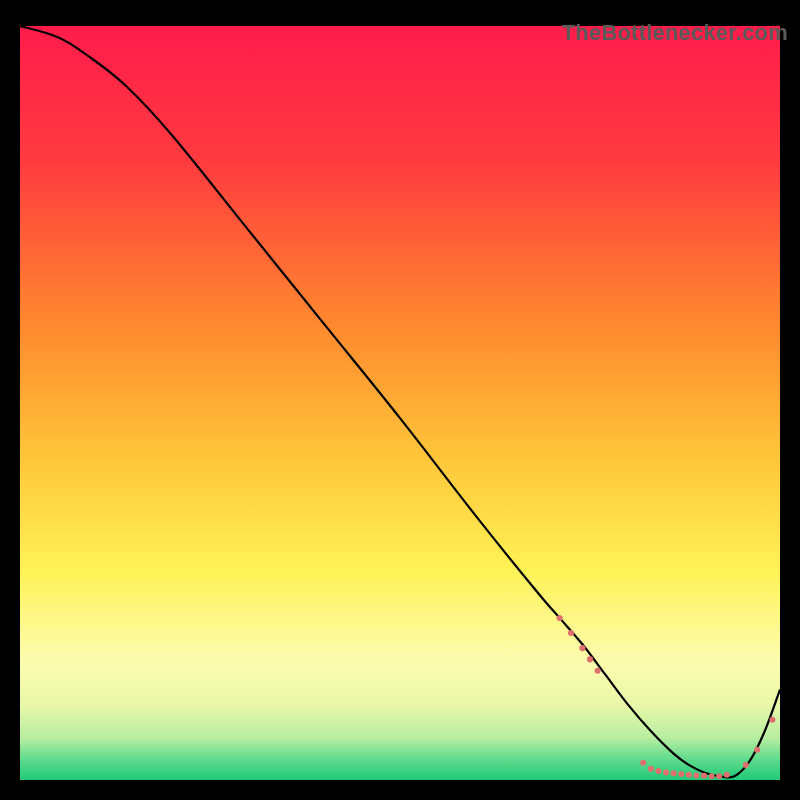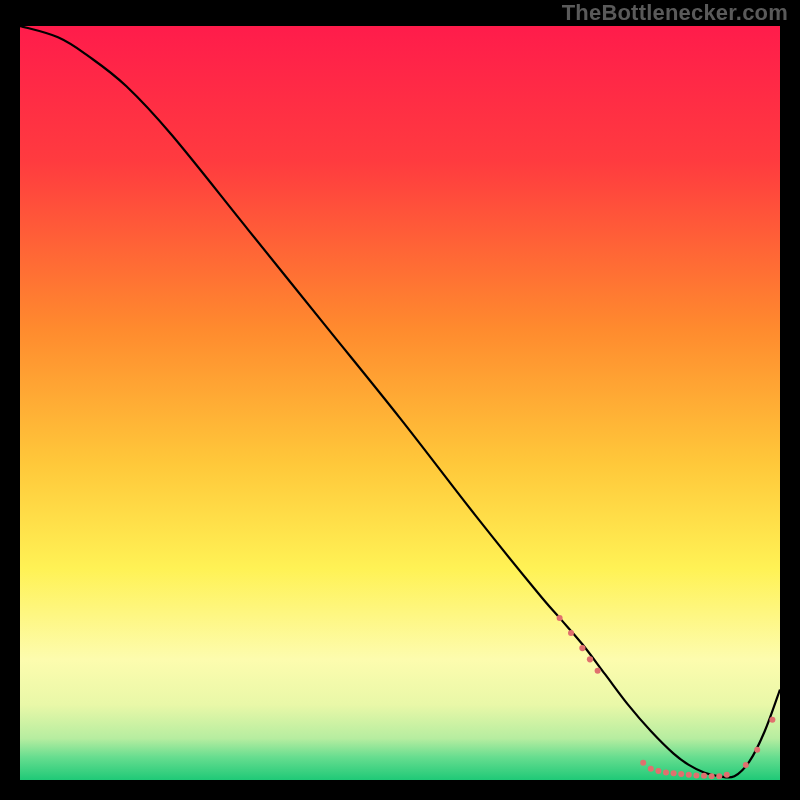--- a/index.html
+++ b/index.html
@@ -12,21 +12,21 @@
     font-family: Arial, Helvetica, sans-serif;
   }
   .frame {
     position: relative;
     width: 800px;
     height: 800px;
     background: #000;
   }
   .attribution {
     position: absolute;
-    top: 0;
+    top: 20px;
     right: 12px;
     color: #5a5a5a;
     font-size: 22px;
     font-weight: 600;
     letter-spacing: 0.2px;
     z-index: 20;
     text-align: center;
   }
   .plot-outer {
     position: absolute;

